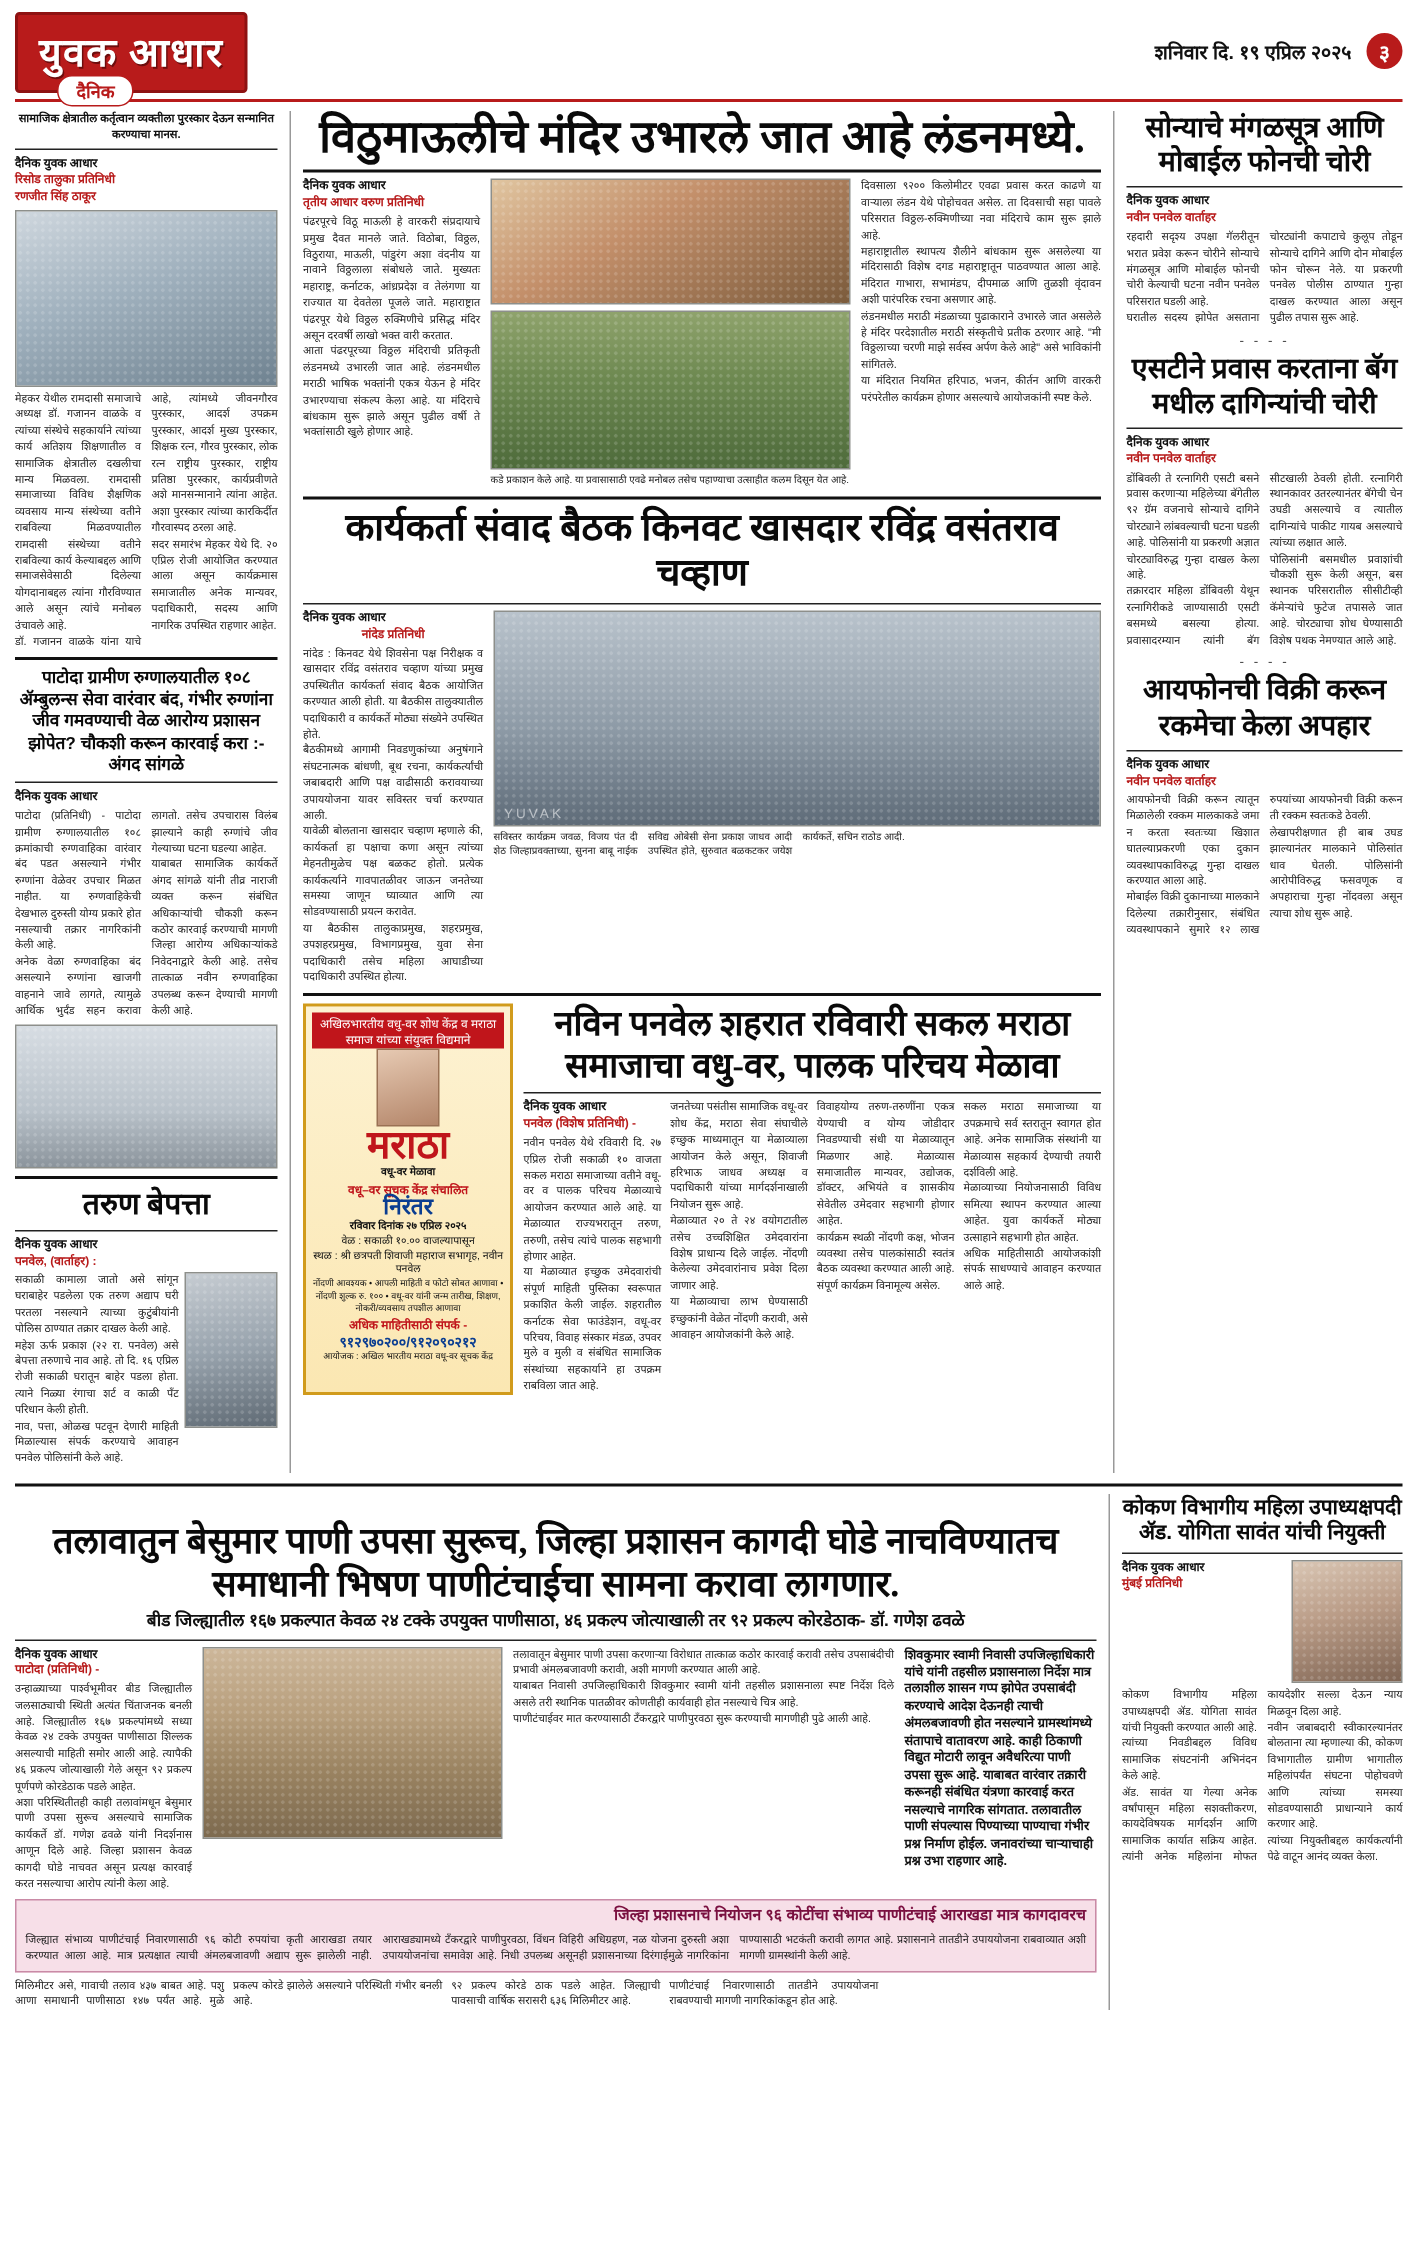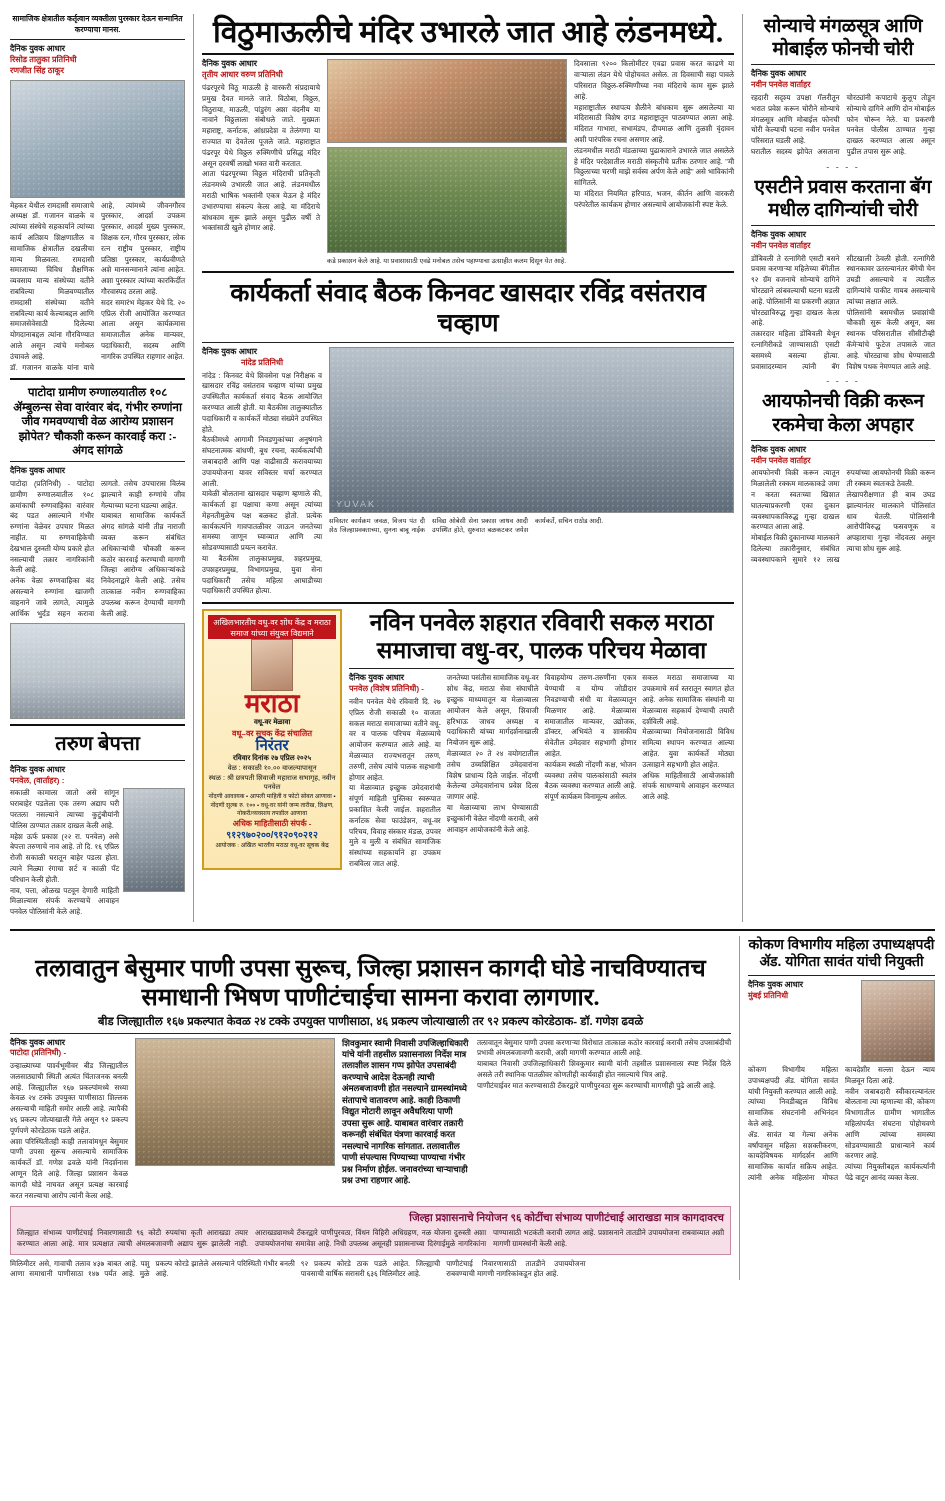--- a/index.html
+++ b/index.html
@@ -79,20 +79,30 @@
   .grid-main { display:flex; gap:8px; }
   .col-left { width:178px; }
   .col-mid { width:540px; }
   .col-right { width:187px; }
 </style>
 </head>
 <body>
 
 <div class="page">
 
+  <div class="masthead">
+    <div class="logo-box">
+      <div class="logo">युवक आधार</div>
+      <div class="logo-sub">दैनिक</div>
+    </div>
+    <div class="masthead-right">
+      <div class="date-line">शनिवार दि. १९ एप्रिल २०२५</div>
+      <div class="page-no">३</div>
+    </div>
+  </div>
 
   <div class="grid-main" style="margin-top:6px;">
 
     <div class="col-left">
 
       <div class="blk">
         <div class="sub-hl" style="font-size:7.6px; line-height:1.4; text-align:center;">सामाजिक क्षेत्रातील कर्तृत्वान व्यक्तीला पुरस्कार देऊन सन्मानित करण्याचा मानस.</div>
         <div class="rule"></div>
         <div class="byline">दैनिक युवक आधार</div>
         <div class="byline" style="color:#b81b1b; white-space:pre-line;">रिसोड तालुका प्रतिनिधी
@@ -179,21 +189,21 @@
         <div style="display:flex; gap:7px;">
           <div style="width:120px;">
             <div class="byline">दैनिक युवक आधार</div>
             <div class="byline" style="color:#b81b1b;text-align:center;">नांदेड प्रतिनिधी</div>
             <div class="body-txt" style="white-space:pre-line; margin-top:2px;">नांदेड : किनवट येथे शिवसेना पक्ष निरीक्षक व खासदार रविंद्र वसंतराव चव्हाण यांच्या प्रमुख उपस्थितीत कार्यकर्ता संवाद बैठक आयोजित करण्यात आली होती. या बैठकीस तालुक्यातील पदाधिकारी व कार्यकर्ते मोठ्या संख्येने उपस्थित होते.
 बैठकीमध्ये आगामी निवडणुकांच्या अनुषंगाने संघटनात्मक बांधणी, बूथ रचना, कार्यकर्त्यांची जबाबदारी आणि पक्ष वाढीसाठी करावयाच्या उपाययोजना यावर सविस्तर चर्चा करण्यात आली.
 यावेळी बोलताना खासदार चव्हाण म्हणाले की, कार्यकर्ता हा पक्षाचा कणा असून त्यांच्या मेहनतीमुळेच पक्ष बळकट होतो. प्रत्येक कार्यकर्त्याने गावपातळीवर जाऊन जनतेच्या समस्या जाणून घ्याव्यात आणि त्या सोडवण्यासाठी प्रयत्न करावेत.
 या बैठकीस तालुकाप्रमुख, शहरप्रमुख, उपशहरप्रमुख, विभागप्रमुख, युवा सेना पदाधिकारी तसेच महिला आघाडीच्या पदाधिकारी उपस्थित होत्या.</div>
           </div>
           <div style="flex:1;">
-            <div class="photo p-hall" style="height:166px;">
+            <div class="photo p-hall" style="height:144px;">
               <div class="photo-dots"></div>
               <div class="wm">YUVAK</div>
             </div>
             <div class="body-txt-sm cols-4" style="margin-top:3px;">सविस्तर कार्यक्रम जवळ, विजय पंत दी शेठ जिल्हाप्रवक्ताच्या, सुनना बाबू नाईक सविद्य ओबेसी सेना प्रकाश जाधव आदी उपस्थित होते, सुरुवात बळकटकर जयेश कार्यकर्ते, सचिन राठोड आदी.</div>
           </div>
         </div>
       </div>
 
       <div class="hr-thick"></div>
 
@@ -299,29 +309,29 @@
           <div class="byline">दैनिक युवक आधार</div>
           <div class="byline" style="color:#b81b1b;">पाटोदा (प्रतिनिधी) -</div>
           <div class="body-txt" style="white-space:pre-line; margin-top:2px;">उन्हाळ्याच्या पार्श्वभूमीवर बीड जिल्ह्यातील जलसाठ्याची स्थिती अत्यंत चिंताजनक बनली आहे. जिल्ह्यातील १६७ प्रकल्पांमध्ये सध्या केवळ २४ टक्के उपयुक्त पाणीसाठा शिल्लक असल्याची माहिती समोर आली आहे. त्यापैकी ४६ प्रकल्प जोत्याखाली गेले असून ९२ प्रकल्प पूर्णपणे कोरडेठाक पडले आहेत.
 अशा परिस्थितीतही काही तलावांमधून बेसुमार पाणी उपसा सुरूच असल्याचे सामाजिक कार्यकर्ते डॉ. गणेश ढवळे यांनी निदर्शनास आणून दिले आहे. जिल्हा प्रशासन केवळ कागदी घोडे नाचवत असून प्रत्यक्ष कारवाई करत नसल्याचा आरोप त्यांनी केला आहे.</div>
         </div>
         <div style="width:200px;">
           <div class="photo p-water" style="height:128px;">
             <div class="photo-dots"></div>
           </div>
         </div>
+        <div style="flex:1;">
+          <div class="body-txt" style="white-space:pre-line;">तलावातून बेसुमार पाणी उपसा करणाऱ्या विरोधात तात्काळ कठोर कारवाई करावी तसेच उपसाबंदीची प्रभावी अंमलबजावणी करावी, अशी मागणी करण्यात आली आहे.
+याबाबत निवासी उपजिल्हाधिकारी शिवकुमार स्वामी यांनी तहसील प्रशासनाला स्पष्ट निर्देश दिले असले तरी स्थानिक पातळीवर कोणतीही कार्यवाही होत नसल्याचे चित्र आहे.
+पाणीटंचाईवर मात करण्यासाठी टँकरद्वारे पाणीपुरवठा सुरू करण्याची मागणीही पुढे आली आहे.</div>
+        </div>
         <div style="width:128px;">
           <div class="sub-hl" style="font-size:8.5px; text-align:left; line-height:1.35;">शिवकुमार स्वामी निवासी उपजिल्हाधिकारी यांचे यांनी तहसील प्रशासनाला निर्देश मात्र तलाशील शासन गप्प झोपेत
 उपसाबंदी करण्याचे आदेश देऊनही त्याची अंमलबजावणी होत नसल्याने ग्रामस्थांमध्ये संतापाचे वातावरण आहे. काही ठिकाणी विद्युत मोटारी लावून अवैधरित्या पाणी उपसा सुरू आहे. याबाबत वारंवार तक्रारी करूनही संबंधित यंत्रणा कारवाई करत नसल्याचे नागरिक सांगतात.
 तलावातील पाणी संपल्यास पिण्याच्या पाण्याचा गंभीर प्रश्न निर्माण होईल. जनावरांच्या चाऱ्याचाही प्रश्न उभा राहणार आहे.</div>
-        </div>
-        <div style="flex:1;">
-          <div class="body-txt" style="white-space:pre-line;">तलावातून बेसुमार पाणी उपसा करणाऱ्या विरोधात तात्काळ कठोर कारवाई करावी तसेच उपसाबंदीची प्रभावी अंमलबजावणी करावी, अशी मागणी करण्यात आली आहे.
-याबाबत निवासी उपजिल्हाधिकारी शिवकुमार स्वामी यांनी तहसील प्रशासनाला स्पष्ट निर्देश दिले असले तरी स्थानिक पातळीवर कोणतीही कार्यवाही होत नसल्याचे चित्र आहे.
-पाणीटंचाईवर मात करण्यासाठी टँकरद्वारे पाणीपुरवठा सुरू करण्याची मागणीही पुढे आली आहे.</div>
         </div>
       </div>
 
       <div style="display:flex; gap:7px; margin-top:5px;">
         <div class="pinkbox" style="flex:1;">
           <div class="t">जिल्हा प्रशासनाचे नियोजन ९६ कोटींचा संभाव्य पाणीटंचाई आराखडा मात्र कागदावरच</div>
           <div class="body-txt cols-3" style="margin-top:3px;">जिल्ह्यात संभाव्य पाणीटंचाई निवारणासाठी ९६ कोटी रुपयांचा कृती आराखडा तयार करण्यात आला आहे. मात्र प्रत्यक्षात त्याची अंमलबजावणी अद्याप सुरू झालेली नाही. आराखड्यामध्ये टँकरद्वारे पाणीपुरवठा, विंधन विहिरी अधिग्रहण, नळ योजना दुरुस्ती अशा उपाययोजनांचा समावेश आहे. निधी उपलब्ध असूनही प्रशासनाच्या दिरंगाईमुळे नागरिकांना पाण्यासाठी भटकंती करावी लागत आहे. प्रशासनाने तातडीने उपाययोजना राबवाव्यात अशी मागणी ग्रामस्थांनी केली आहे.</div>
         </div>
       </div>
 

